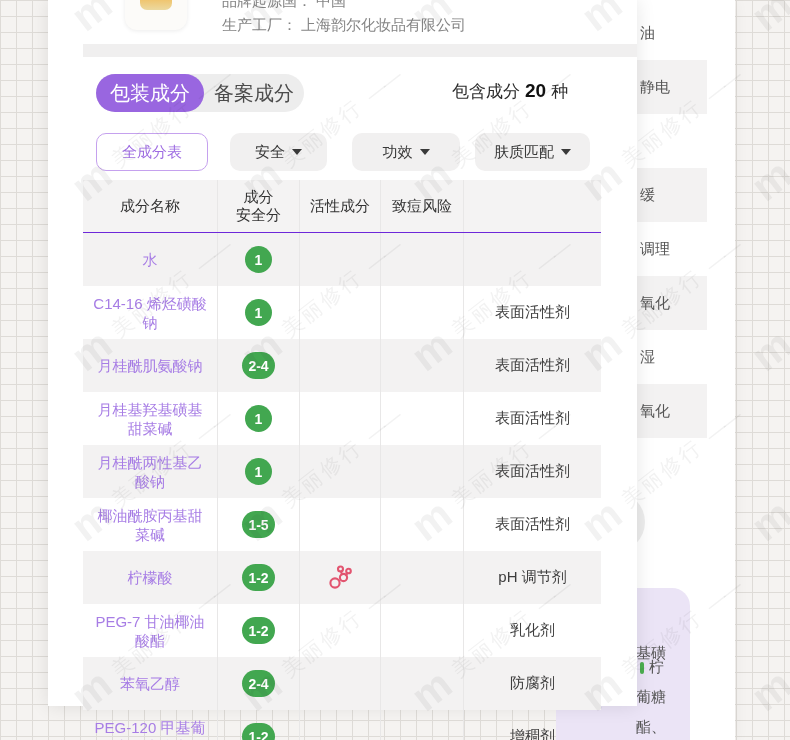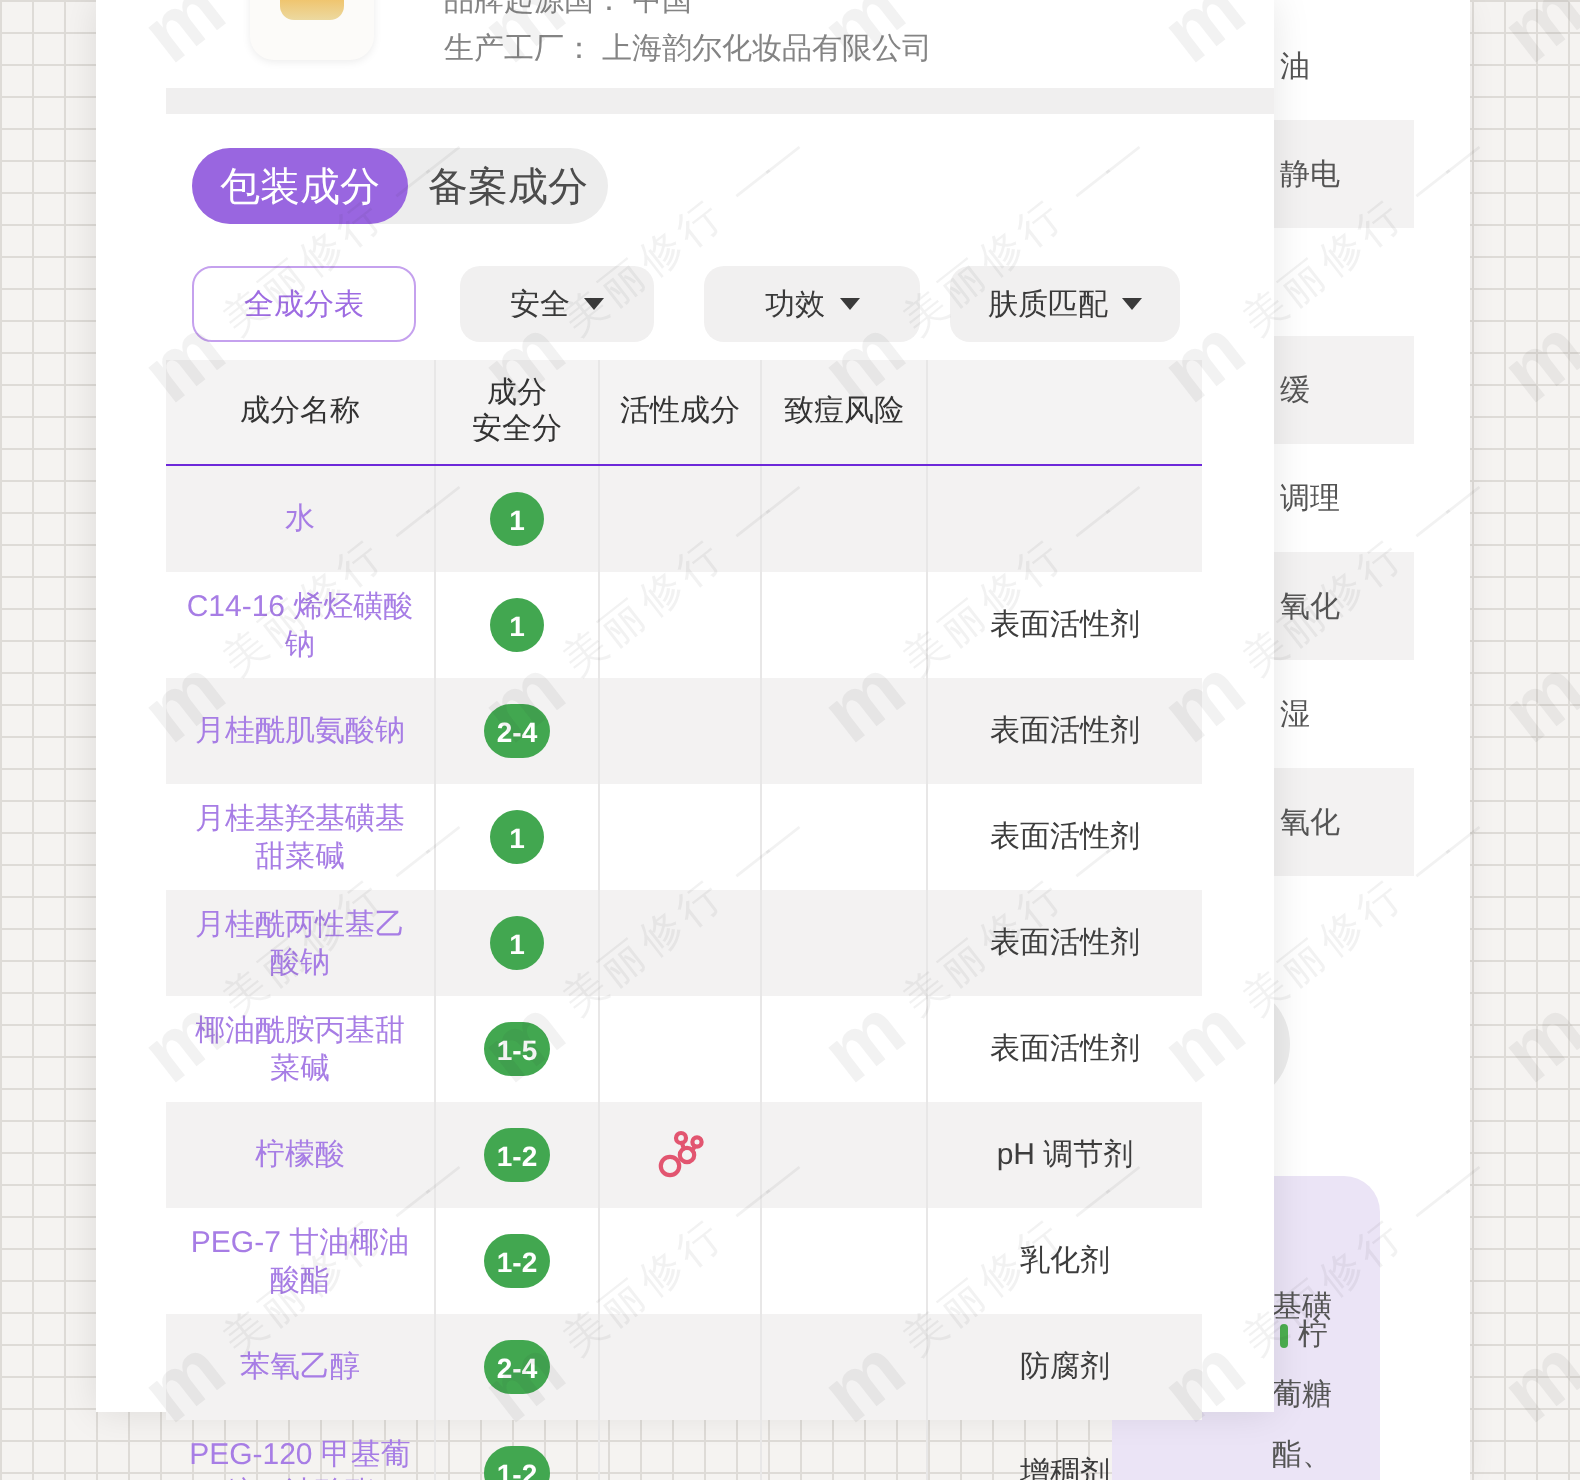--- a/index.html
+++ b/index.html
@@ -134,20 +134,25 @@
       <span>生产工厂：</span><span class="val">上海韵尔化妆品有限公司</span>
     </div>
 
     <div class="divider"></div>
 
     <div class="seg">
       <div class="seg-item active">包装成分</div>
       <div class="seg-item">备案成分</div>
     </div>
 
+    <div class="count">
+      <span>包含成分</span>
+        <b>20</b>
+        <span>种</span>
+    </div>
 
     <div class="chip outline" style="left:48px;width:112px;">
       <span>全成分表</span>
     </div>
     <div class="chip" style="left:182px;width:97px;">
       <span>安全</span>
         <span class="caret"></span>
     </div>
     <div class="chip" style="left:304px;width:108px;">
       <span>功效</span>

